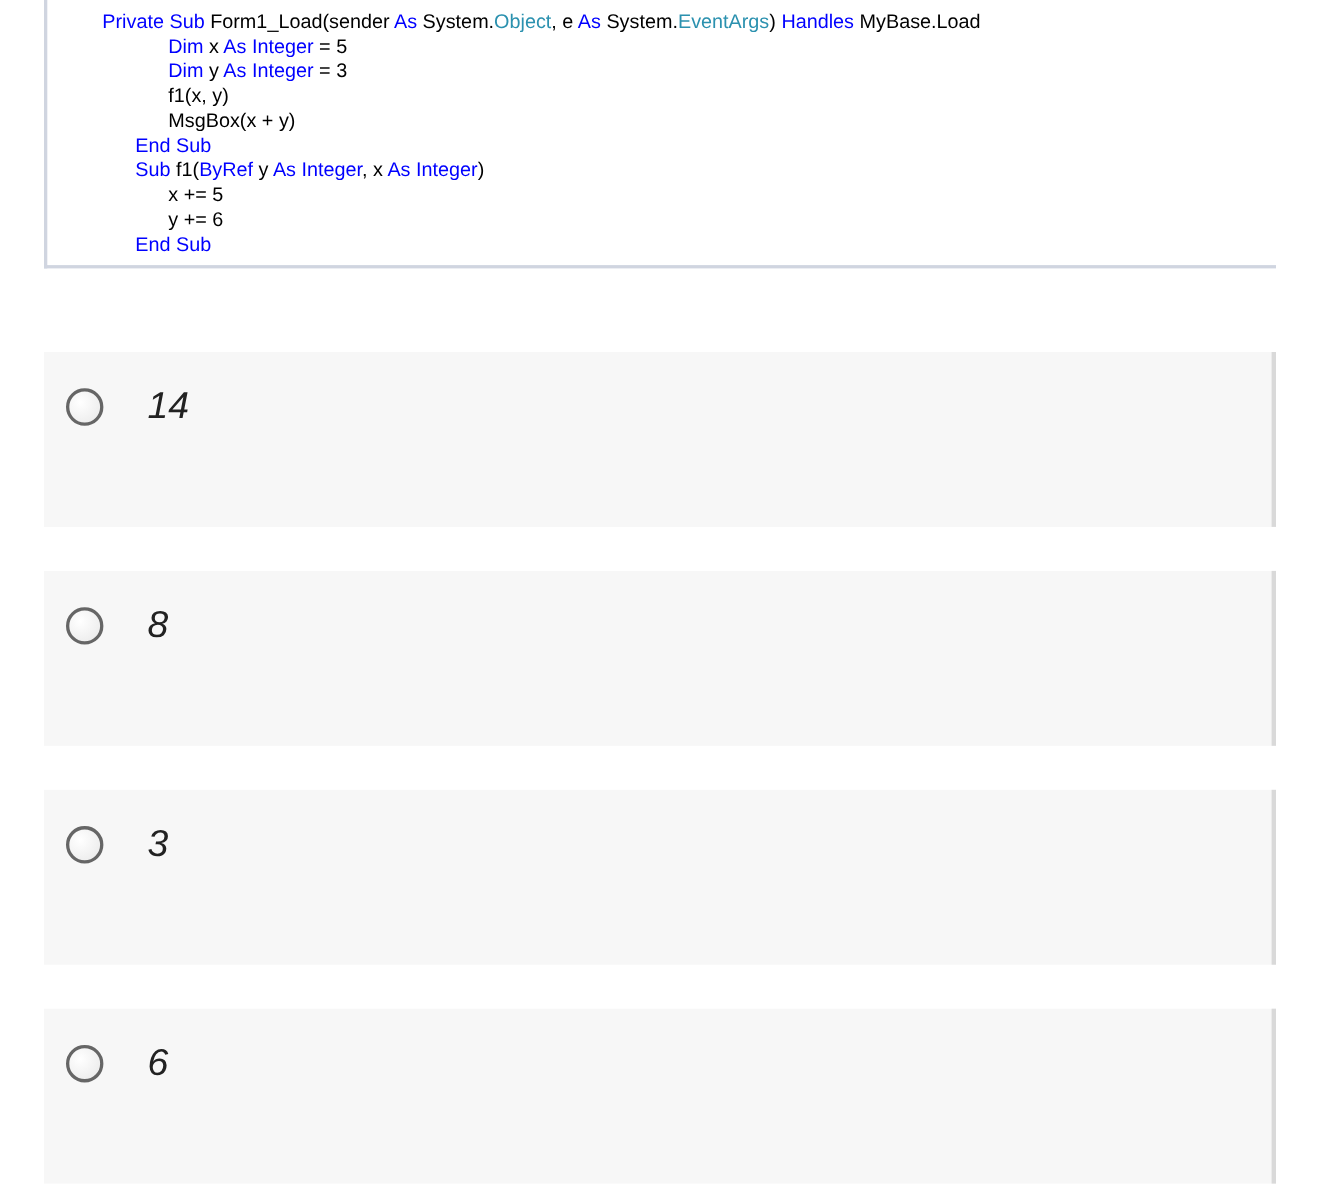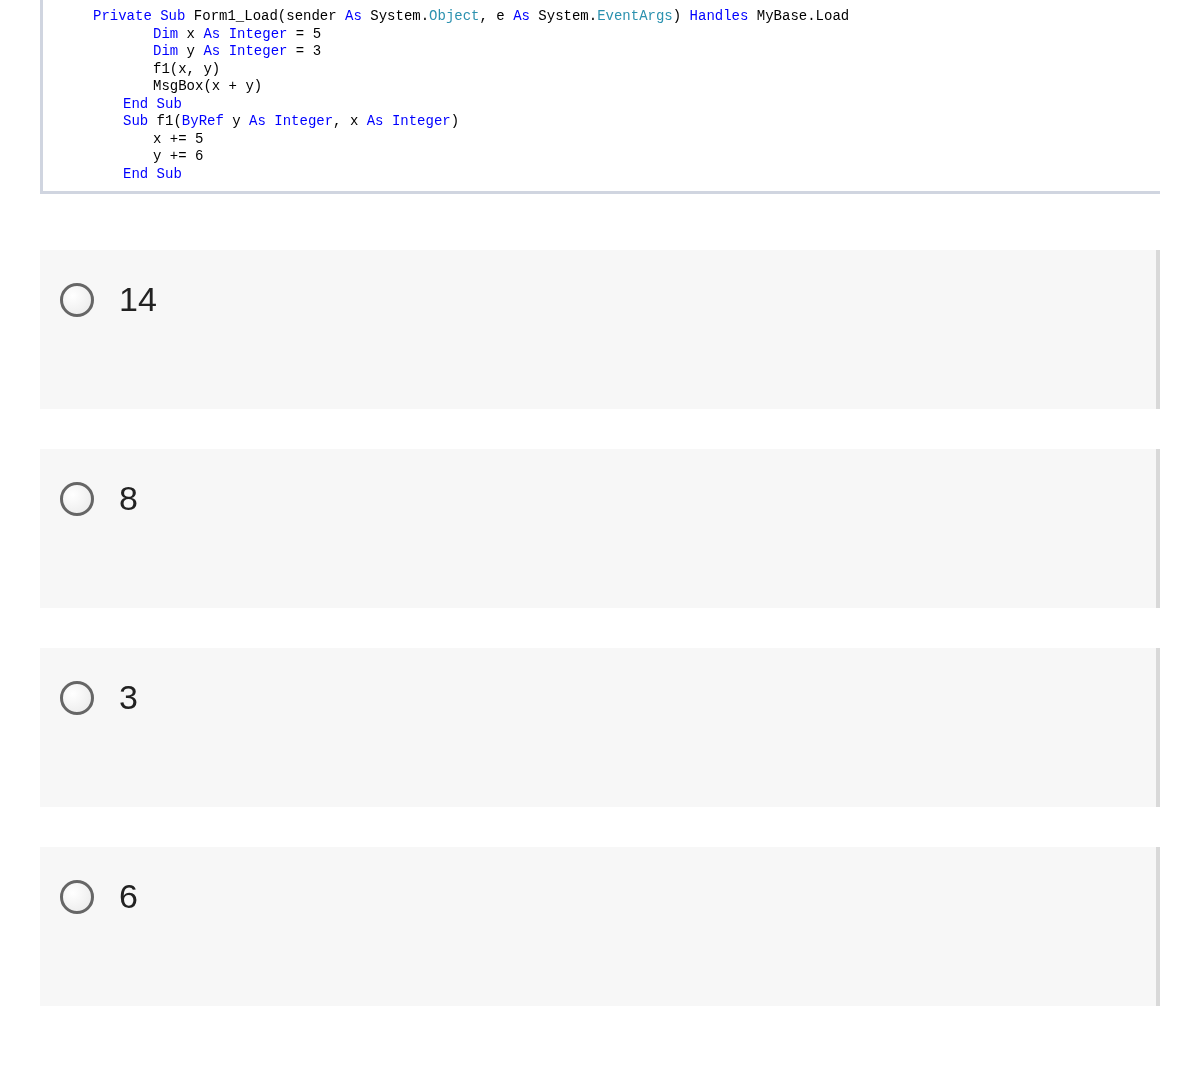--- a/index.html
+++ b/index.html
@@ -7,43 +7,44 @@
       padding: 0;
       box-sizing: border-box;
     }
     body {
       font-family: Arial, sans-serif;
       background: #ffffff;
       padding: 0;
     }
     .code-block {
       background: #ffffff;
-      margin: 0 40px 56px 40px;
+      margin: 0 40px 76px 40px;
       padding: 8px 50px 8px 50px;
-      font-family: Liberation Mono, monospace;
-      font-size: 14px;
+      font-family: Liberation Sans, sans-serif;
+      font-size: 18px;
       line-height: 1.25;
       white-space: pre;
       border-left: 3px solid #d0d5e0;
       border-bottom: 3px solid #d0d5e0;
     }
     .code-block .kw-blue { color: #0000ff; }
     .code-block .kw-teal { color: #2b91af; }
     .code-block .text-black { color: #000000; }
     .code-block .indent1 { padding-left: 30px; display: inline-block; }
     .code-block .indent2 { padding-left: 60px; display: inline-block; }
     
     .option-card {
       background: #f7f7f7;
       margin: 0 40px 40px 40px;
       padding: 30px 20px 90px 20px;
       display: flex;
       align-items: center;
-      gap: 25px;
+      gap: 40px;
       border-right: 4px solid #d9d9d9;
+      font-style: italic;
     }
     .radio {
       width: 34px;
       height: 34px;
       border: 3px solid #666;
       border-radius: 50%;
       background: radial-gradient(circle at 35% 35%, #ffffff, #e8e8e8);
       flex-shrink: 0;
       cursor: pointer;
     }

